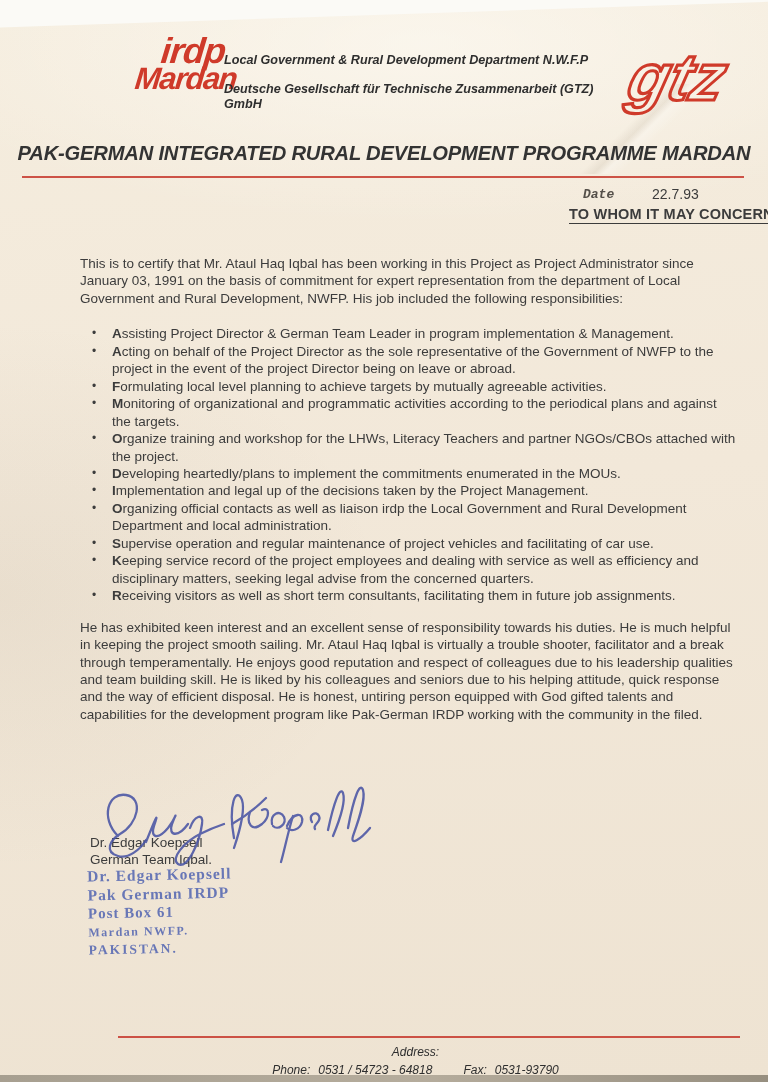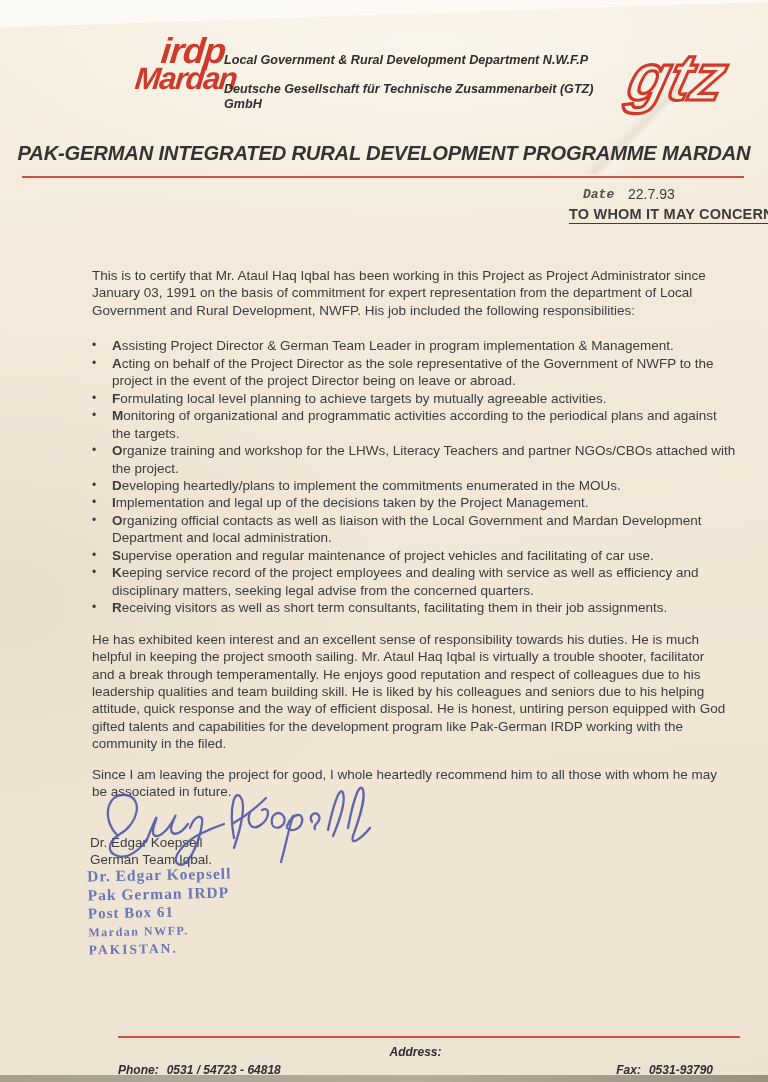--- a/index.html
+++ b/index.html
@@ -62,36 +62,36 @@
   }
   .rule{position:absolute;height:2px;background:#c5372c;opacity:.85;}
   .rule-top{top:176px;left:22px;right:24px;}
   .rule-bottom{top:1036px;left:118px;right:28px;height:1.6px;}
 
   .date-label{
     position:absolute;left:583px;top:187px;
     font-style:italic;font-weight:bold;font-size:13px;color:#55504a;font-family:Liberation Mono, monospace;
   }
   .date-value{
-    position:absolute;left:628px;top:186px;
+    position:absolute;left:652px;top:186px;
     font-size:14px;color:#3c3c3c;
   }
   .salutation-wrap{position:absolute;left:0;top:205px;width:730px;text-align:right;margin-left:48px;}
   .salutation{
     display:inline-block;
     font-size:14.5px;font-weight:bold;letter-spacing:.2px;
     border-bottom:1.8px solid #3c3c3c;padding-bottom:1px;
   }
 
   
   .body-text{
     position:absolute;left:80px;top:255px;width:658px;
     font-size:13.5px;line-height:17.45px;color:#3c3c3c;
   }
-  .body-text p{margin:12px;}
+  .body-text p{margin:0;}
   .intro{margin-bottom:18px !important;}
   ul.resp{
     list-style:none;margin:0 0 14px 0;padding:0;
   }
   ul.resp li{
     position:relative;padding-left:32px;margin:0;
   }
   ul.resp li .dot{
     position:absolute;left:12px;top:0;font-size:12px;
   }
@@ -113,25 +113,25 @@
   }
   .stamp .s1{font-size:15.5px;}
   .stamp .s2{font-size:15.5px;}
   .stamp .s3{font-size:15px;}
   .stamp .s4{font-size:12px;letter-spacing:1.5px;}
   .stamp .s5{font-size:13.5px;letter-spacing:2px;}
 
   
   .footer-text{
     position:absolute;left:118px;top:1043px;width:595px;
-    font-weight:bold;font-style:italic;font-size:12px;color:#2e2e2e;
+    font-weight:normal;font-style:italic;font-size:12px;color:#2e2e2e;
     text-align:center;line-height:18px;
   }
   .footer-row1{display:flex;justify-content:center;gap:26px;}
-  .footer-row2{display:flex;justify-content:space-between;gap:31px;}
+  .footer-row2{display:flex;justify-content:center;gap:31px;}
   .footer-pair{display:flex;gap:8px;}
 </style>
 </head>
 <body>
 
 <div class="scan">
   <div class="scan-top-edge"></div>
   <div class="crease"></div>
 
   <div class="logo-irdp">
@@ -164,28 +164,27 @@
     <p class="intro">This is to certify that Mr. Ataul Haq Iqbal has been working in this Project as Project Administrator since January 03, 1991 on the basis of commitment for expert representation from the department of Local Government and Rural Development, NWFP. His job included the following responsibilities:</p>
 
     <ul class="resp">
       <li><span class="dot">•</span><span class="lead">A</span><span>ssisting Project Director &amp; German Team Leader in program implementation &amp; Management.</span></li>
       <li><span class="dot">•</span><span class="lead">A</span><span>cting on behalf of the Project Director as the sole representative of the Government of NWFP to the project in the event of the project Director being on leave or abroad.</span></li>
       <li><span class="dot">•</span><span class="lead">F</span><span>ormulating local level planning to achieve targets by mutually agreeable activities.</span></li>
       <li><span class="dot">•</span><span class="lead">M</span><span>onitoring of organizational and programmatic activities according to the periodical plans and against the targets.</span></li>
       <li><span class="dot">•</span><span class="lead">O</span><span>rganize training and workshop for the LHWs, Literacy Teachers and partner NGOs/CBOs attached with the project.</span></li>
       <li><span class="dot">•</span><span class="lead">D</span><span>eveloping heartedly/plans to implement the commitments enumerated in the MOUs.</span></li>
       <li><span class="dot">•</span><span class="lead">I</span><span>mplementation and legal up of the decisions taken by the Project Management.</span></li>
-      <li><span class="dot">•</span><span class="lead">O</span><span>rganizing official contacts as well as liaison with the Local Government and Mardan Development Department and local administration.</span></li>
+      <li><span class="dot">•</span><span class="lead">O</span><span>rganizing official contacts as well as liaison irdp the Local Government and Rural Development Department and local administration.</span></li>
       <li><span class="dot">•</span><span class="lead">S</span><span>upervise operation and regular maintenance of project vehicles and facilitating of car use.</span></li>
       <li><span class="dot">•</span><span class="lead">K</span><span>eeping service record of the project employees and dealing with service as well as efficiency and disciplinary matters, seeking legal advise from the concerned quarters.</span></li>
-      <li><span class="dot">•</span><span class="lead">R</span><span>eceiving visitors as well as short term consultants, facilitating them in their job assignments.</span></li>
+      <li><span class="dot">•</span><span class="lead">R</span><span>eceiving visitors as well as short term consultants, facilitating them in future job assignments.</span></li>
     </ul>
 
     <p class="para2">He has exhibited keen interest and an excellent sense of responsibility towards his duties. He is much helpful in keeping the project smooth sailing. Mr. Ataul Haq Iqbal is virtually a trouble shooter, facilitator and a break through temperamentally. He enjoys good reputation and respect of colleagues due to his leadership qualities and team building skill. He is liked by his colleagues and seniors due to his helping attitude, quick response and the way of efficient disposal. He is honest, untiring person equipped with God gifted talents and capabilities for the development program like Pak-German IRDP working with the community in the filed.</p>
-    <p class="para3">Since I am leaving the project for good, I whole heartedly recommend him to all those with whom he may be associated in future.</p>
   </div>
 
   <svg class="sig-svg" width="300" height="105" viewBox="0 0 300 105">
     <g fill="none" stroke="#4a55a5" stroke-width="2.3" stroke-linecap="round" opacity="0.88">
       <path d="M30,58 C12,40 20,14 38,17 C56,20 50,46 32,56 C22,62 16,74 30,78 C40,81 52,72 58,62"></path>
       <path d="M58,64 C66,44 72,30 66,48 C62,60 70,62 80,50 C88,40 90,30 84,46 C80,58 90,60 100,46"></path>
       <path d="M102,50 C106,38 116,34 114,46 C112,62 100,92 90,86 C82,81 96,64 112,56 C122,51 130,48 136,46"></path>
       <path d="M146,60 C140,26 148,8 154,22 C158,34 150,58 146,70"></path>
       <path d="M144,46 C158,38 170,28 178,20"></path>
       <path d="M162,34 C158,46 164,54 174,46 C182,39 182,28 174,32"></path>

